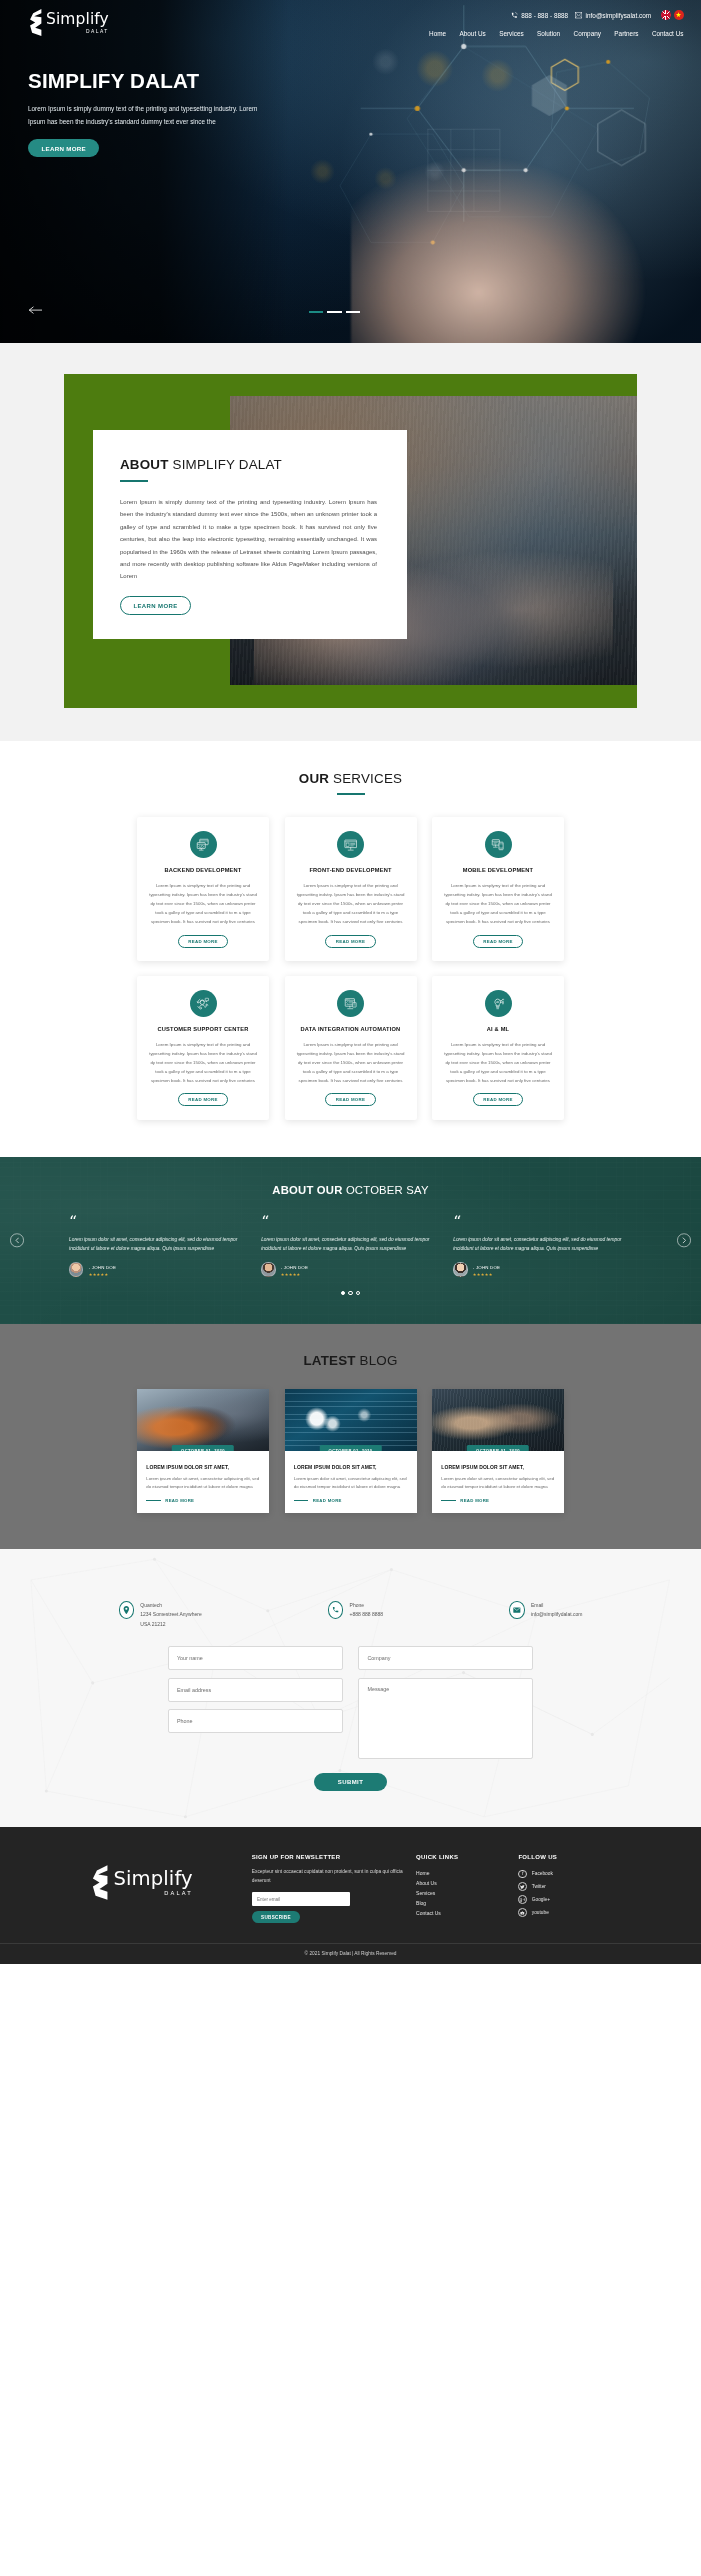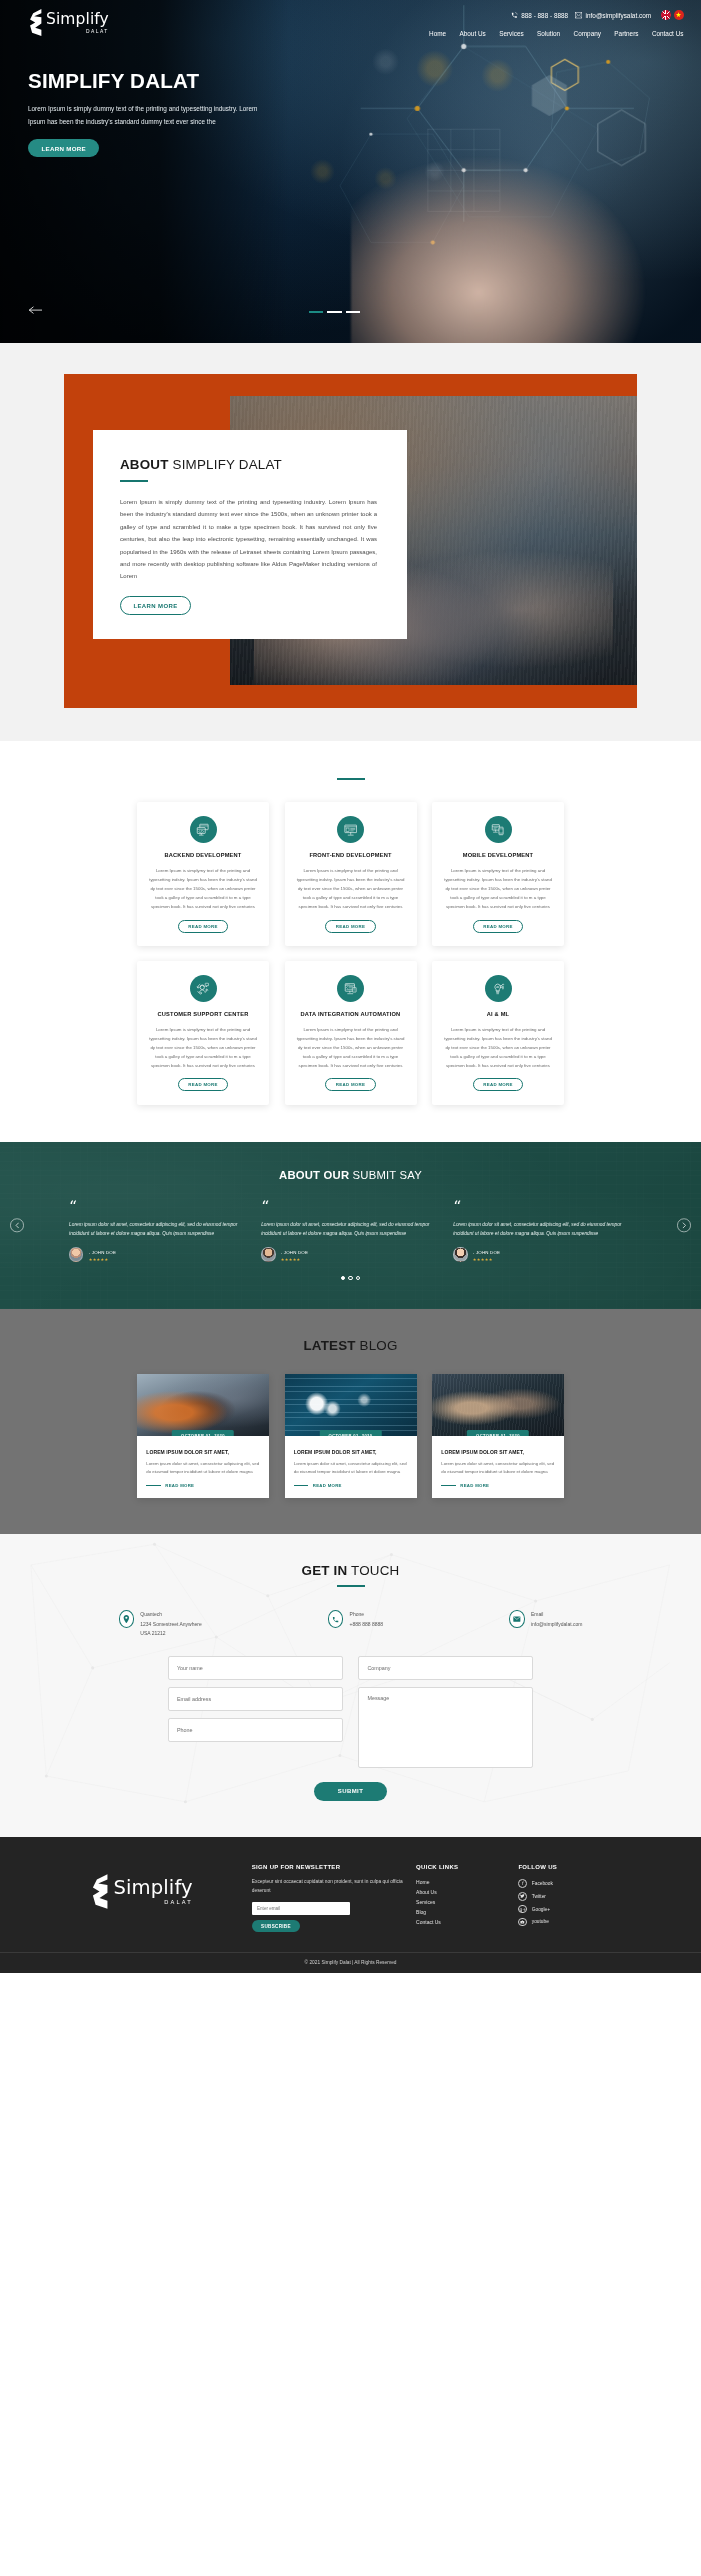--- a/index.html
+++ b/index.html
@@ -121,21 +121,21 @@
   .hero-arrow-left {
     position:absolute; left:28px; bottom:27px; z-index:18; color:#fff; cursor:pointer;
   }
   .hero-dots { position:absolute; left:309px; bottom:30px; display:flex; gap:4.1px; z-index:18; }
   .hero-dot { width:14.4px; height:2.1px; background:#fff; cursor:pointer; }
   .hero-dot.on { background:#1c8b84; }
 
   
   .about-sec { background:#f2f2f2; padding: 31px 0 33px; position:relative; }
   .about-box {
-    width: 573px; margin: 0 auto; background:#c2410c; position:relative; height: 334px;
+    width: 573px; margin: 0 auto; background:#4d7c0f; position:relative; height: 334px;
   }
   .about-img {
     position:absolute; right:0; top:21.6px; width:407px; height:289px;
     background:
       linear-gradient(118deg, rgba(30,45,60,.28), rgba(30,45,60,.12)),
       linear-gradient(180deg, #8d7f72 0%, #6d5f55 24%, #3f4a52 48%, #2b3238 75%, #1a1f24 100%);
     background-blend-mode: multiply, normal;
   }
   .about-img::before{
     content:""; position:absolute; inset:0;
@@ -472,20 +472,23 @@
         </div>
         <div class="rule"></div>
         <p class="about-copy">Lorem Ipsum is simply dummy text of the printing and typesetting industry. Lorem Ipsum has been the industry's standard dummy text ever since the 1500s, when an unknown printer took a galley of type and scrambled it to make a type specimen book. It has survived not only five centuries, but also the leap into electronic typesetting, remaining essentially unchanged. It was popularised in the 1960s with the release of Letraset sheets containing Lorem Ipsum passages, and more recently with desktop publishing software like Aldus PageMaker including versions of Lorem</p>
         <button class="btn-outline">LEARN MORE</button>
       </div>
     </div>
   </section>
 
   <section class="services-sec">
     <div class="center-head">
+      <div class="sec-title">
+        <b>OUR</b><span> SERVICES</span>
+      </div>
       <div class="rule"></div>
     </div>
 
     <div class="svc-grid">
 
       <div class="svc-card">
         <div class="svc-icon">
           <svg width="13.4" height="13.4" viewBox="0 0 32 32">
             <rect x="9" y="3" width="20" height="13" rx="1" fill="none" stroke="#fff" stroke-width="1.5"></rect>
             <line x1="9" y1="7" x2="29" y2="7" stroke="#fff" stroke-width="1.2"></line>
@@ -598,21 +601,21 @@
         <button class="btn-read">READ MORE</button>
       </div>
 
     </div>
   </section>
 
   <section class="testi-sec">
     <div class="testi-bg"></div>
     <div class="testi-inner">
       <div class="testi-head">
-        <b>ABOUT OUR</b><span> SUBMIT SAY</span>
+        <b>ABOUT OUR</b><span> OCTOBER SAY</span>
       </div>
 
       <div class="testi-row">
         <div>
           <div class="testi-quote">“</div>
           <p class="testi-text">Lorem ipsum dolor sit amet, consectetur adipiscing elit, sed do eiusmod tempor incididunt ut labore et dolore magna aliqua. Quis ipsum suspendisse</p>
           <div class="testi-person">
             <span class="avatar"></span>
             <span>
               <span class="testi-name">- JOHN DOE</span>
@@ -734,26 +737,20 @@
         <circle cx="620" cy="330" r="3"></circle>
           <circle cx="900" cy="240" r="3"></circle>
           <circle cx="1150" cy="360" r="3"></circle>
         <circle cx="90" cy="470" r="3"></circle>
           <circle cx="360" cy="520" r="3"></circle>
           <circle cx="660" cy="430" r="3"></circle>
       </g>
     </svg>
 
     <div class="contact-inner">
-      <div class="center-head">
-        <div class="sec-title">
-          <b>GET IN</b><span> TOUCH</span>
-        </div>
-        <div class="rule"></div>
-      </div>
 
       <div class="contact-info">
         <div class="cinfo">
           <span class="cicon">
             <svg width="6.7" height="8.2" viewBox="0 0 14 18">
               <path d="M7 0 C3.7 0 1 2.7 1 6 c0 4.5 6 12 6 12 s6-7.5 6-12 c0-3.3-2.7-6-6-6 z" fill="#16766f"></path>
               <circle cx="7" cy="6" r="2.4" fill="#fff"></circle>
             </svg>
           </span>
           <span class="clabel">

